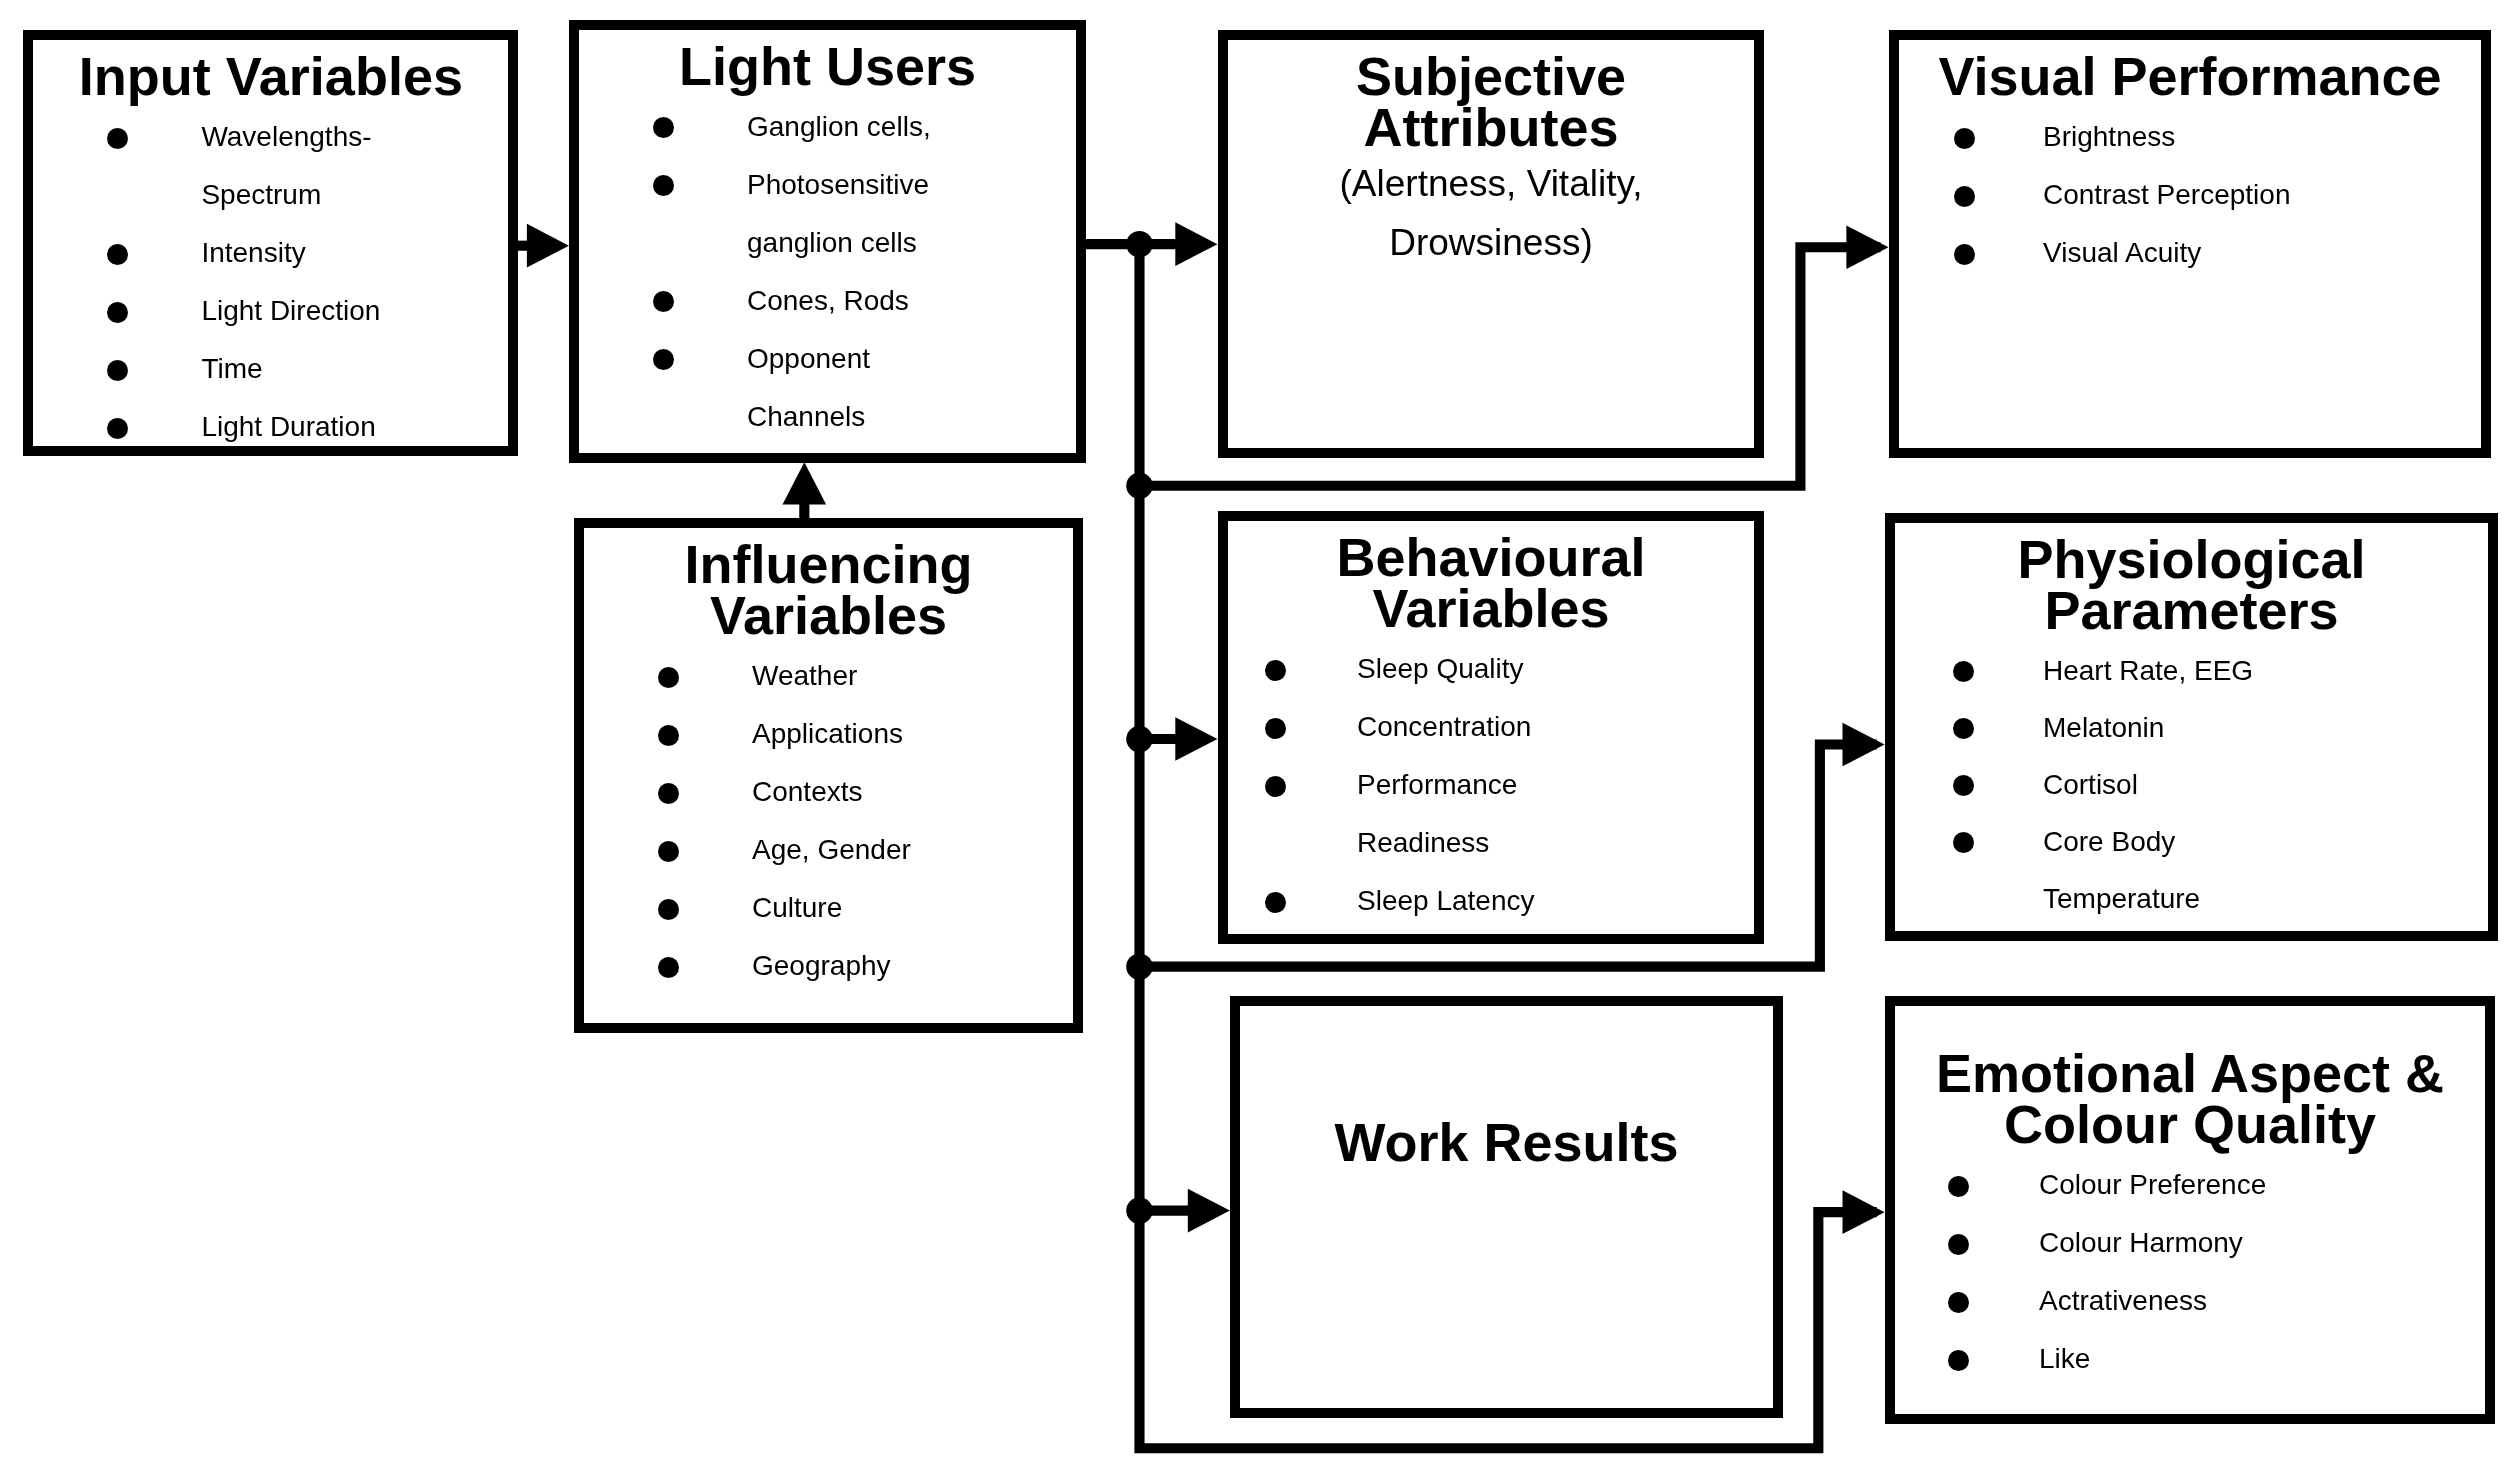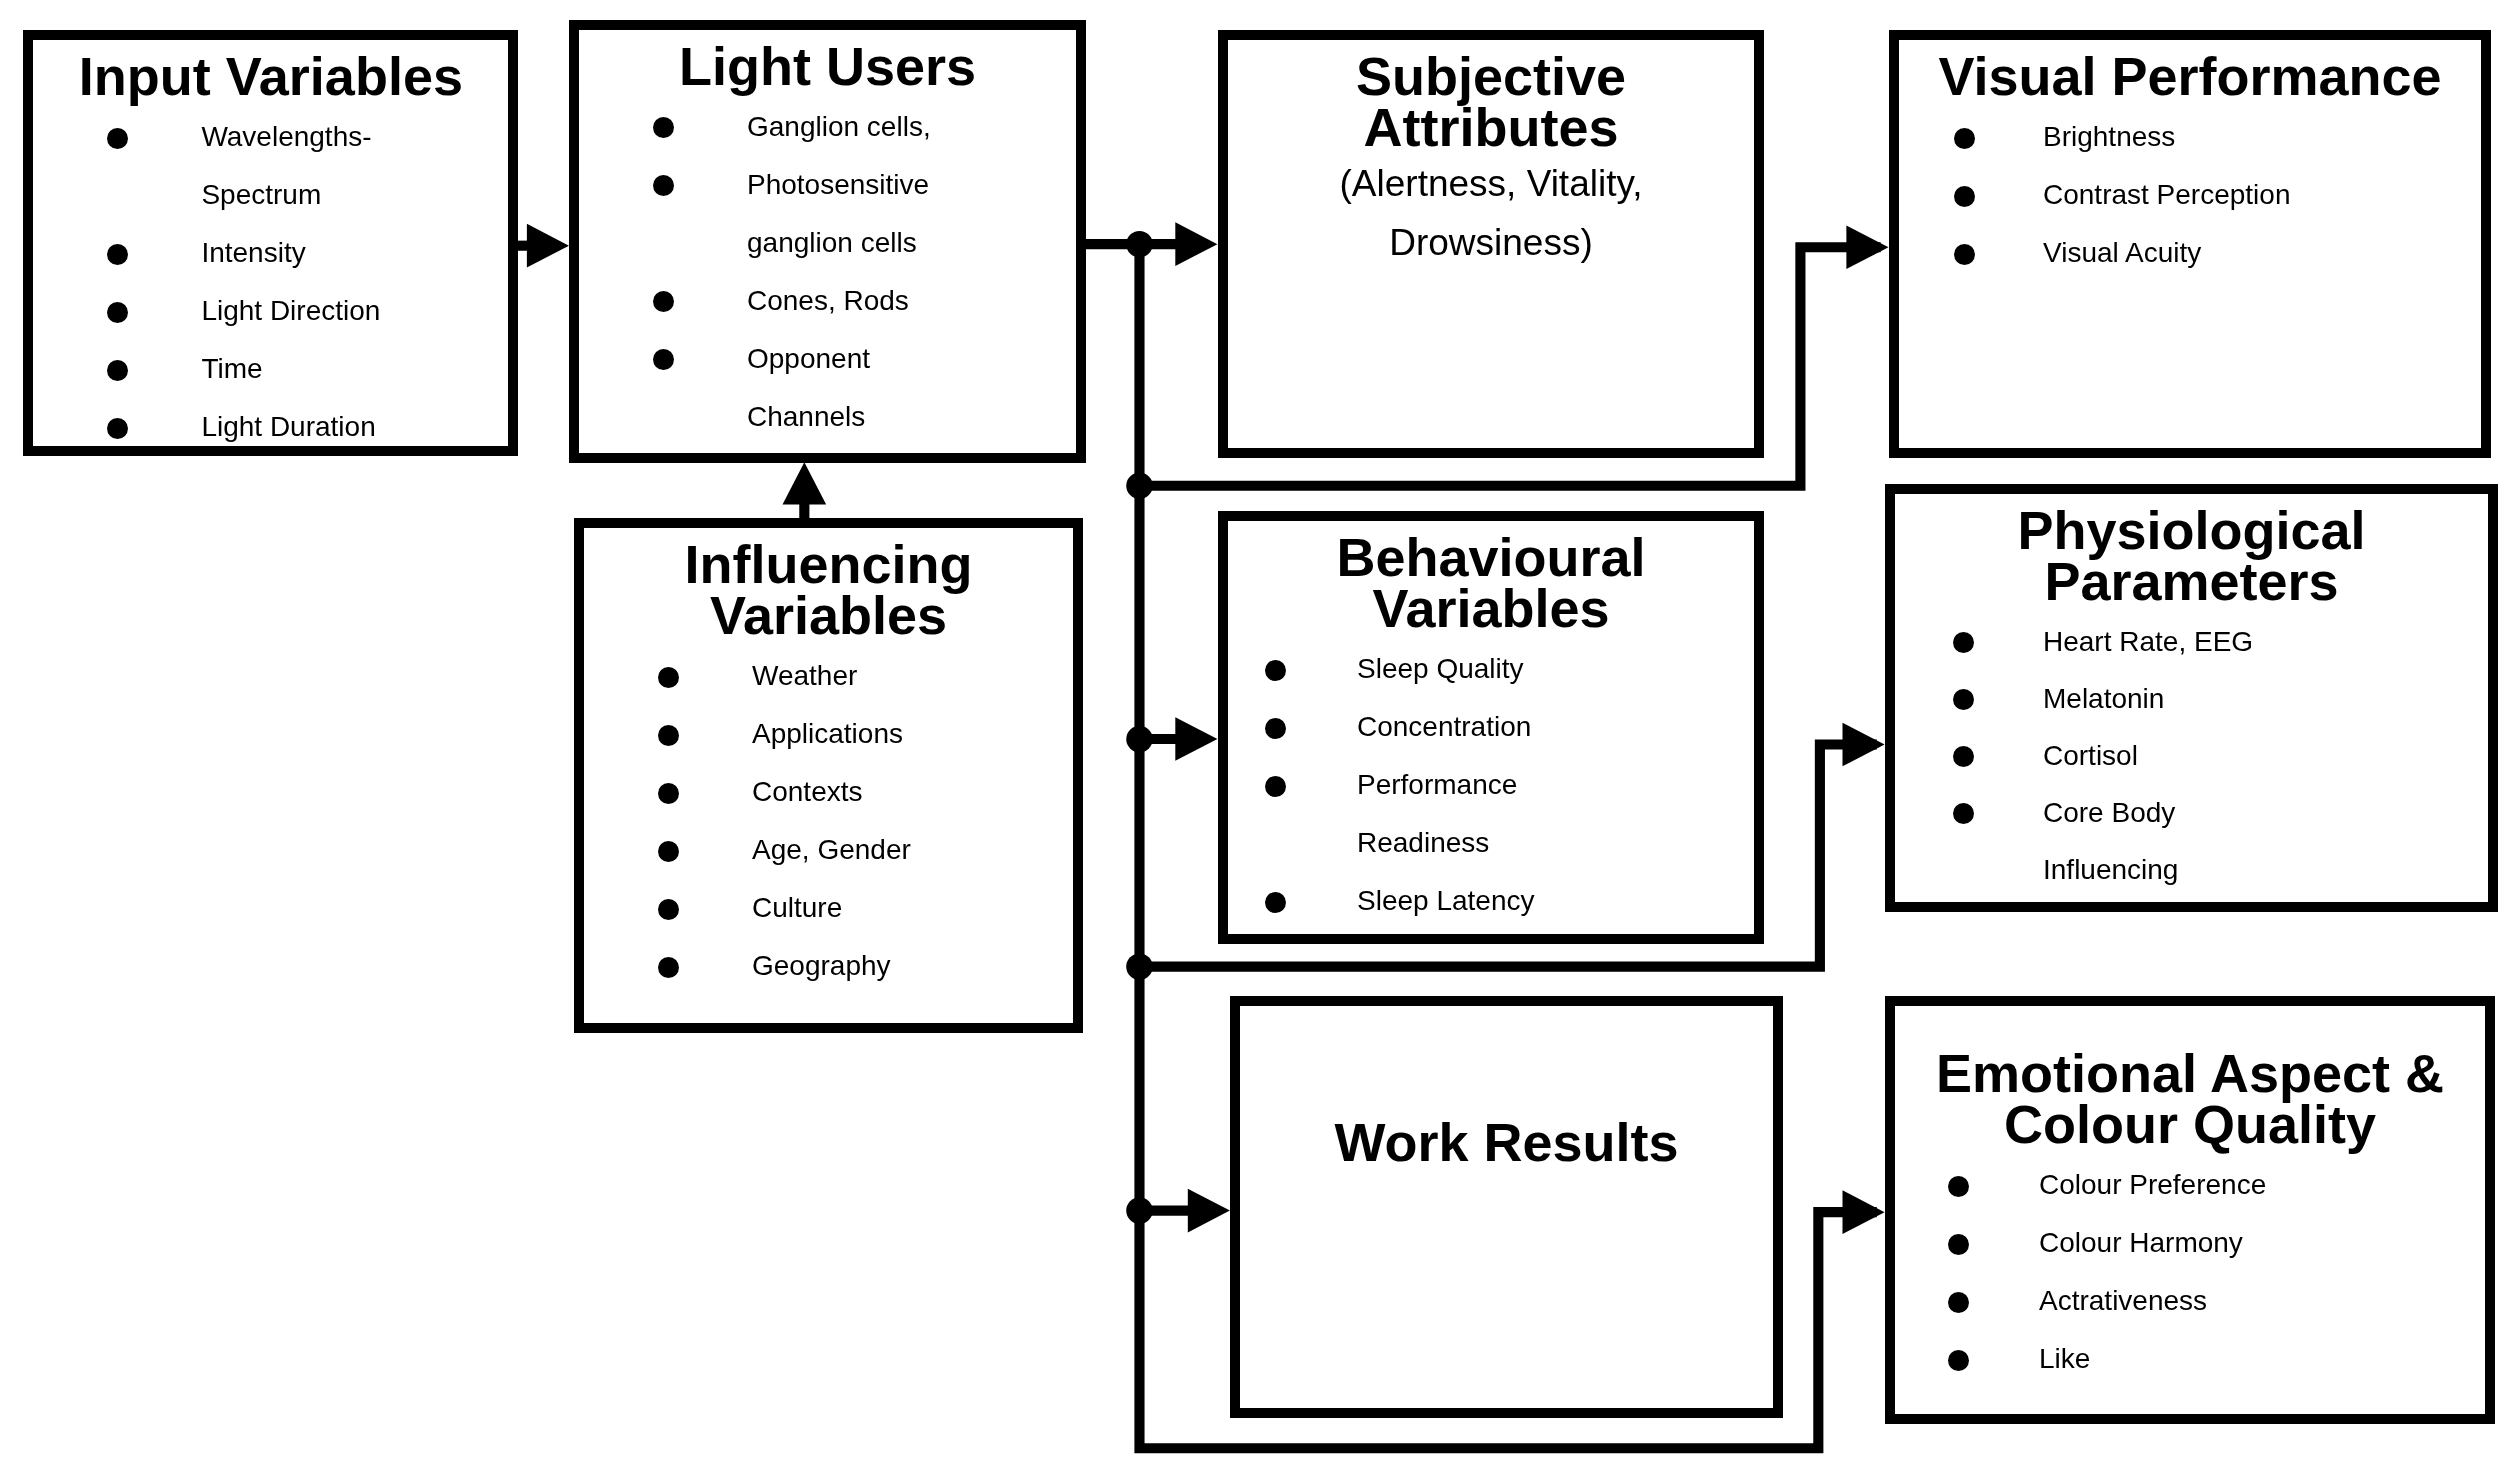--- a/index.html
+++ b/index.html
@@ -138,29 +138,29 @@
     <div class="title">Behavioural Variables</div>
     <ul class="items">
       <li><span class="dot"></span><span>Sleep Quality</span></li>
       <li><span class="dot"></span><span>Concentration</span></li>
       <li><span class="dot"></span><span>Performance
 Readiness</span></li>
       <li><span class="dot"></span><span>Sleep Latency</span></li>
     </ul>
   </div>
 
-  <div class="box" id="box-physiological" style="left:1885px;top:484px;width:613px;height:428px;">
+  <div class="box" id="box-physiological" style="left:1885px;top:513px;width:613px;height:428px;">
     <div class="title">Physiological
 Parameters</div>
     <ul class="items">
       <li><span class="dot"></span><span>Heart Rate, EEG</span></li>
       <li><span class="dot"></span><span>Melatonin</span></li>
       <li><span class="dot"></span><span>Cortisol</span></li>
       <li><span class="dot"></span><span>Core Body
-Influencing</span></li>
+Temperature</span></li>
     </ul>
   </div>
 
   <div class="box" id="box-work-results" style="left:1230px;top:996px;width:553px;height:422px;">
     <div class="title">Work Results</div>
   </div>
 
   <div class="box" id="box-emotional" style="left:1885px;top:996px;width:610px;height:428px;">
     <div class="title">Emotional Aspect &amp;
 Colour Quality</div>

